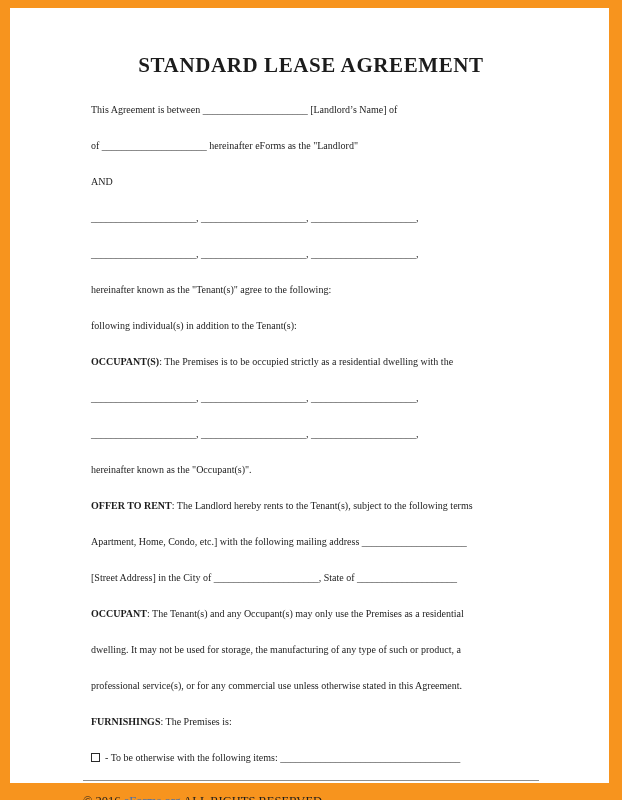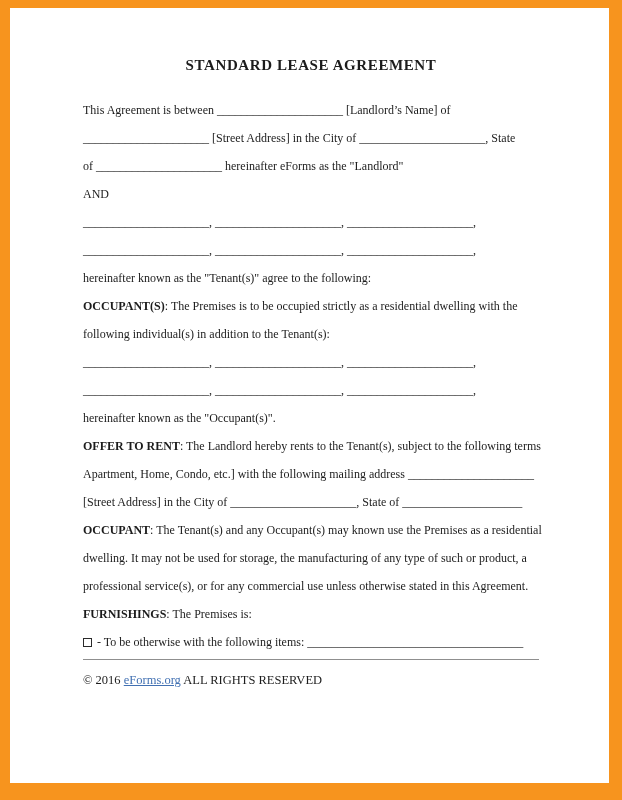--- a/index.html
+++ b/index.html
@@ -20,30 +20,30 @@
   }
   .page {
     position: absolute;
     left: 10px; top: 8px;
     width: 599px; height: 775px;
     background: #ffffff;
     padding: 44px 70px 0 73px;
   }
   h1.doc-title {
     margin: 0 0 18px 0;
-    font-size: 15px;
+    font-size: 21px;
     line-height: 26px;
     font-weight: bold;
     text-align: center;
     letter-spacing: 0.6px;
     white-space: nowrap;
   }
   .line {
-    margin: 0;
-    font-size: 12px;
+    margin: 8px;
+    font-size: 10px;
     line-height: 28px;
     white-space: nowrap;
   }
   .line strong { font-weight: bold; }
   .checkbox {
     display: inline-block;
     width: 9px; height: 9px;
     border: 1px solid #2a2a2a;
     background: #fff;
     margin-right: 5px;
@@ -70,35 +70,34 @@
 </style>
 </head>
 <body>
 
 <div class="page">
 
   <h1 class="doc-title">STANDARD LEASE AGREEMENT</h1>
 
   <div>
     <p class="line"><strong></strong><span>This Agreement is between _____________________ [Landlord’s Name] of</span></p>
-    <p class="line"><strong></strong><span>_____________________ [Street Address] in the City of _____________________, State</span></p>
     <p class="line"><strong></strong><span>of _____________________ hereinafter eForms as the "Landlord"</span></p>
     <p class="line"><strong></strong><span>AND</span></p>
     <p class="line"><strong></strong><span>_____________________, _____________________, _____________________,</span></p>
     <p class="line"><strong></strong><span>_____________________, _____________________, _____________________,</span></p>
     <p class="line"><strong></strong><span>hereinafter known as the "Tenant(s)" agree to the following:</span></p>
+    <p class="line"><strong></strong><span>following individual(s) in addition to the Tenant(s):</span></p>
     <p class="line"><strong>OCCUPANT(S)</strong><span>: The Premises is to be occupied strictly as a residential dwelling with the</span></p>
-    <p class="line"><strong></strong><span>following individual(s) in addition to the Tenant(s):</span></p>
     <p class="line"><strong></strong><span>_____________________, _____________________, _____________________,</span></p>
     <p class="line"><strong></strong><span>_____________________, _____________________, _____________________,</span></p>
     <p class="line"><strong></strong><span>hereinafter known as the "Occupant(s)".</span></p>
     <p class="line"><strong>OFFER TO RENT</strong><span>: The Landlord hereby rents to the Tenant(s), subject to the following terms</span></p>
     <p class="line"><strong></strong><span>Apartment, Home, Condo, etc.] with the following mailing address _____________________</span></p>
     <p class="line"><strong></strong><span>[Street Address] in the City of _____________________, State of ____________________</span></p>
-    <p class="line"><strong>OCCUPANT</strong><span>: The Tenant(s) and any Occupant(s) may known use the Premises as a residential</span></p>
+    <p class="line"><strong>OCCUPANT</strong><span>: The Tenant(s) and any Occupant(s) may only use the Premises as a residential</span></p>
     <p class="line"><strong></strong><span>dwelling. It may not be used for storage, the manufacturing of any type of such or product, a</span></p>
     <p class="line"><strong></strong><span>professional service(s), or for any commercial use unless otherwise stated in this Agreement.</span></p>
     <p class="line"><strong>FURNISHINGS</strong><span>: The Premises is:</span></p>
     <p class="line"><span class="checkbox"></span><span>- To be otherwise with the following items: ____________________________________</span></p>
   </div>
 
   <div class="rule"></div>
 
   <p class="copyright"><span>© 2016 </span><a class="link">eForms.org</a><span> ALL RIGHTS RESERVED</span></p>
 

